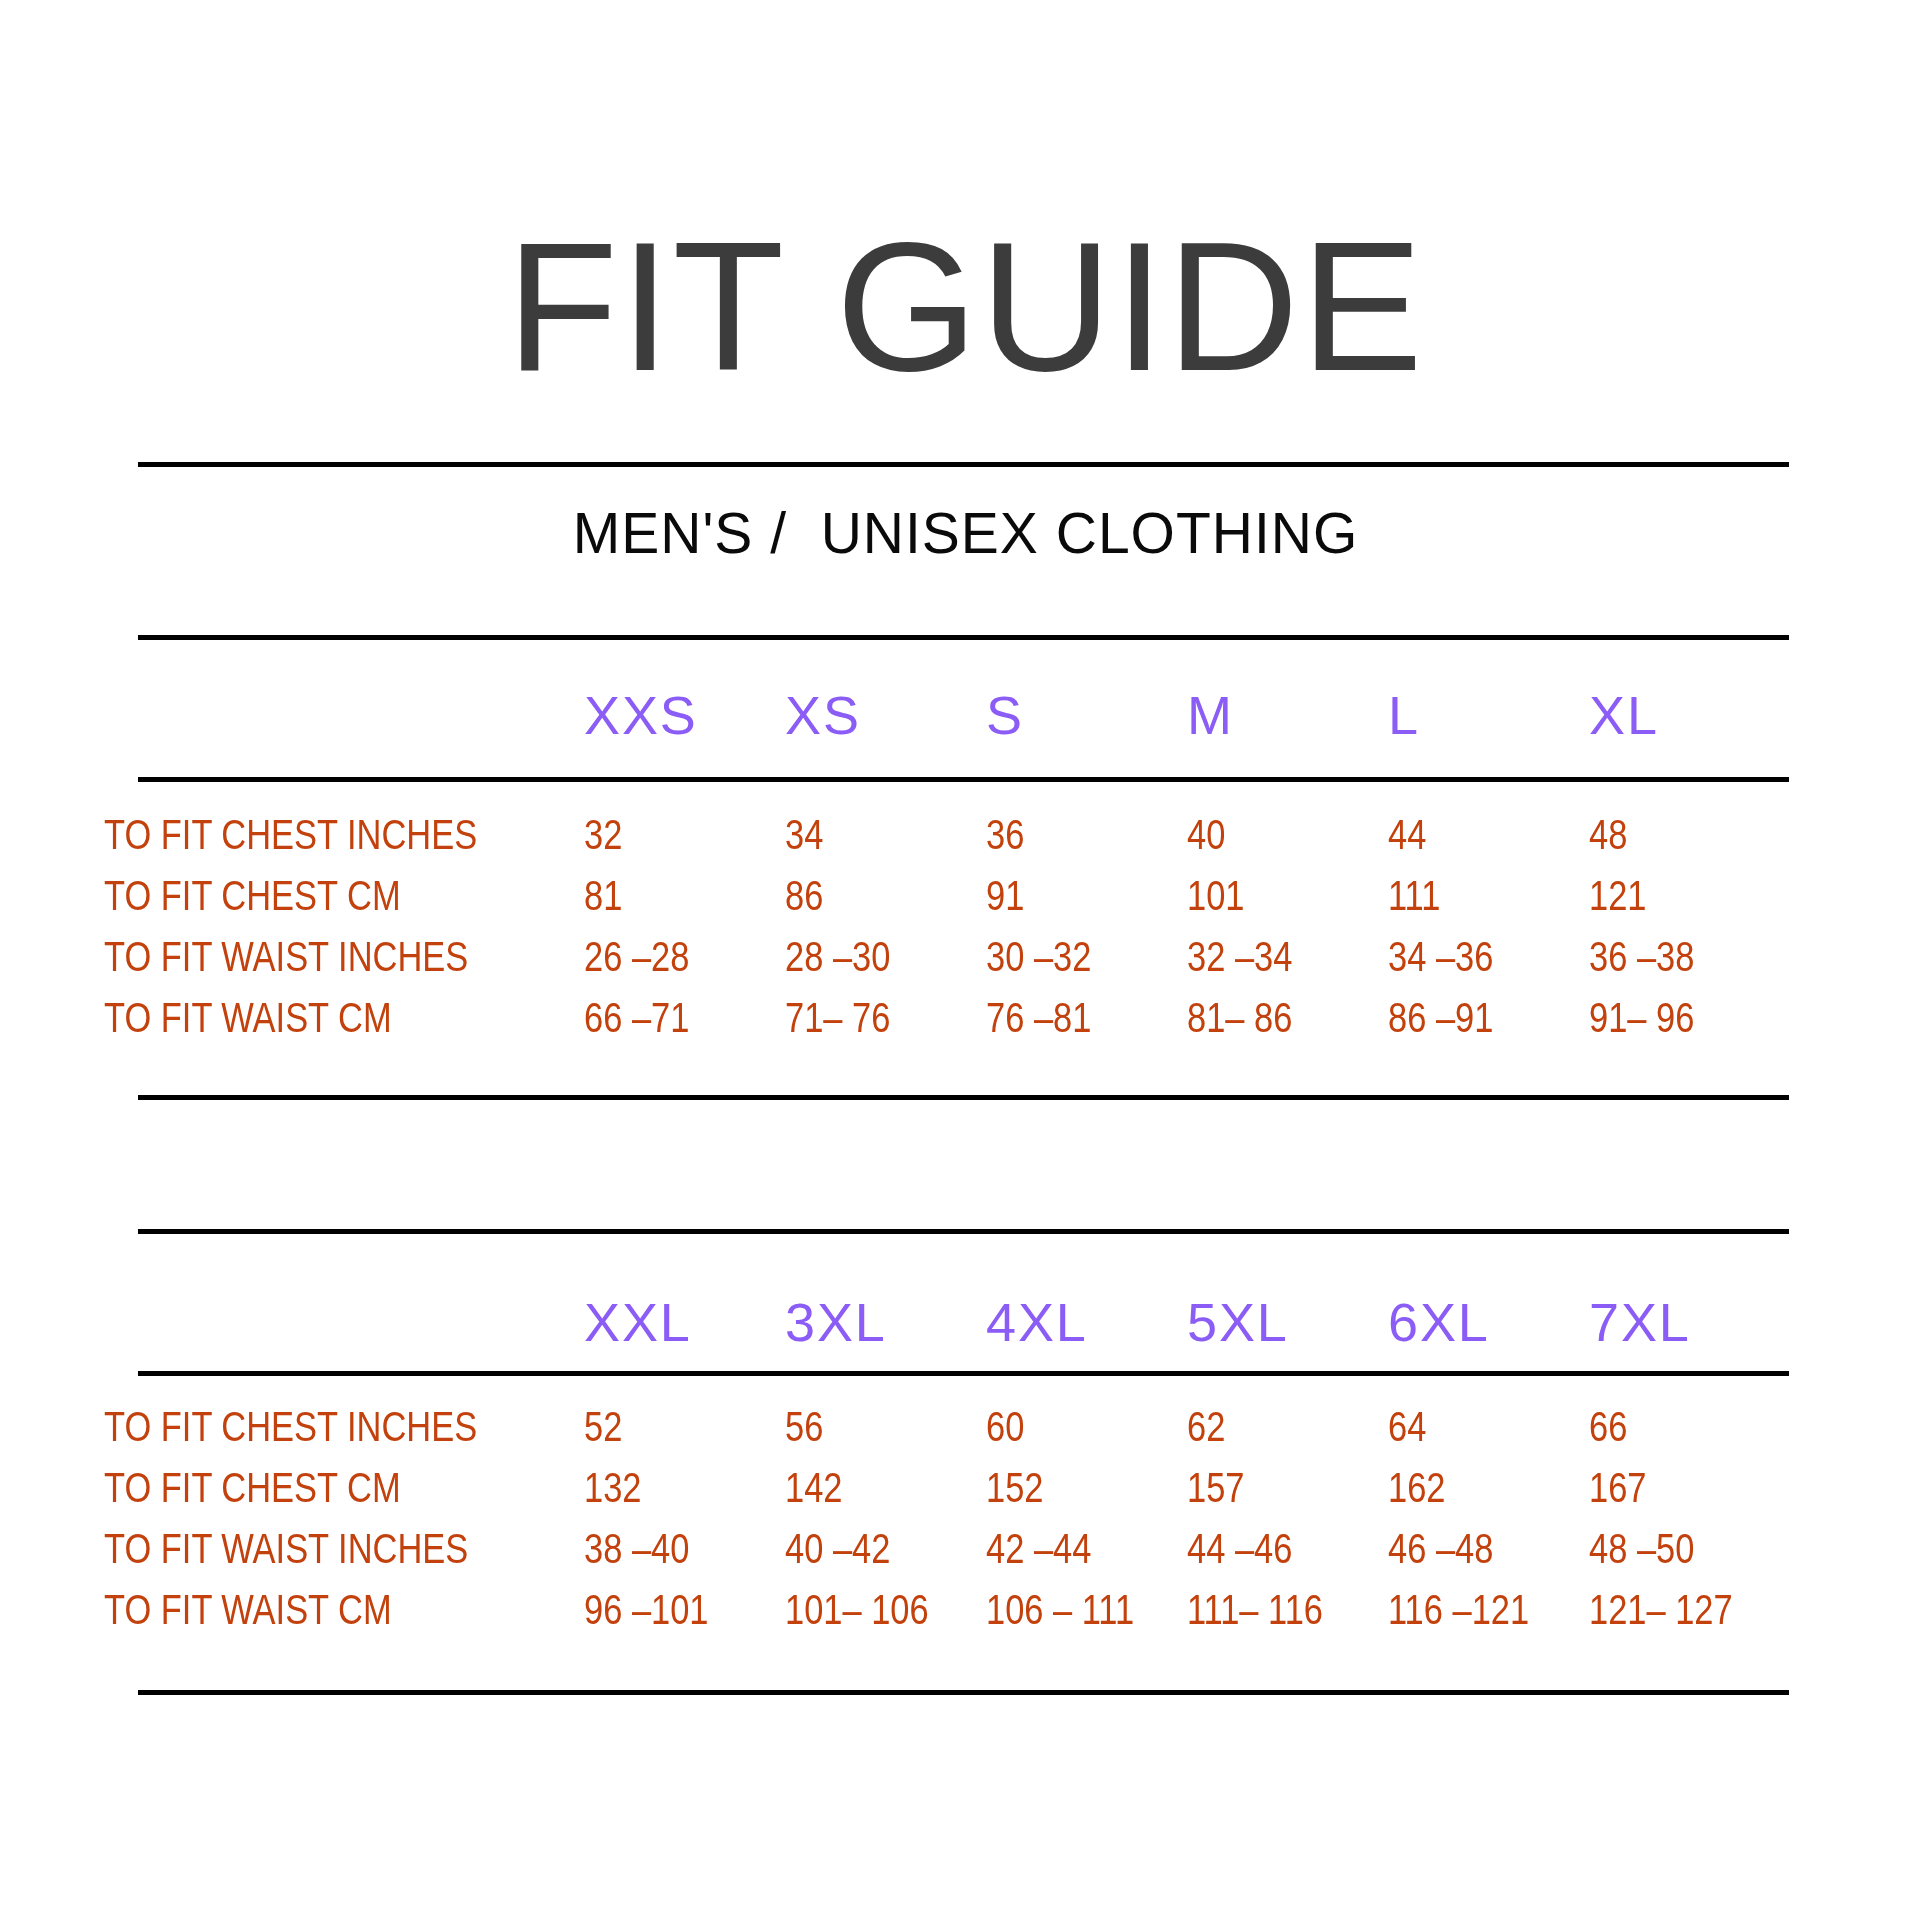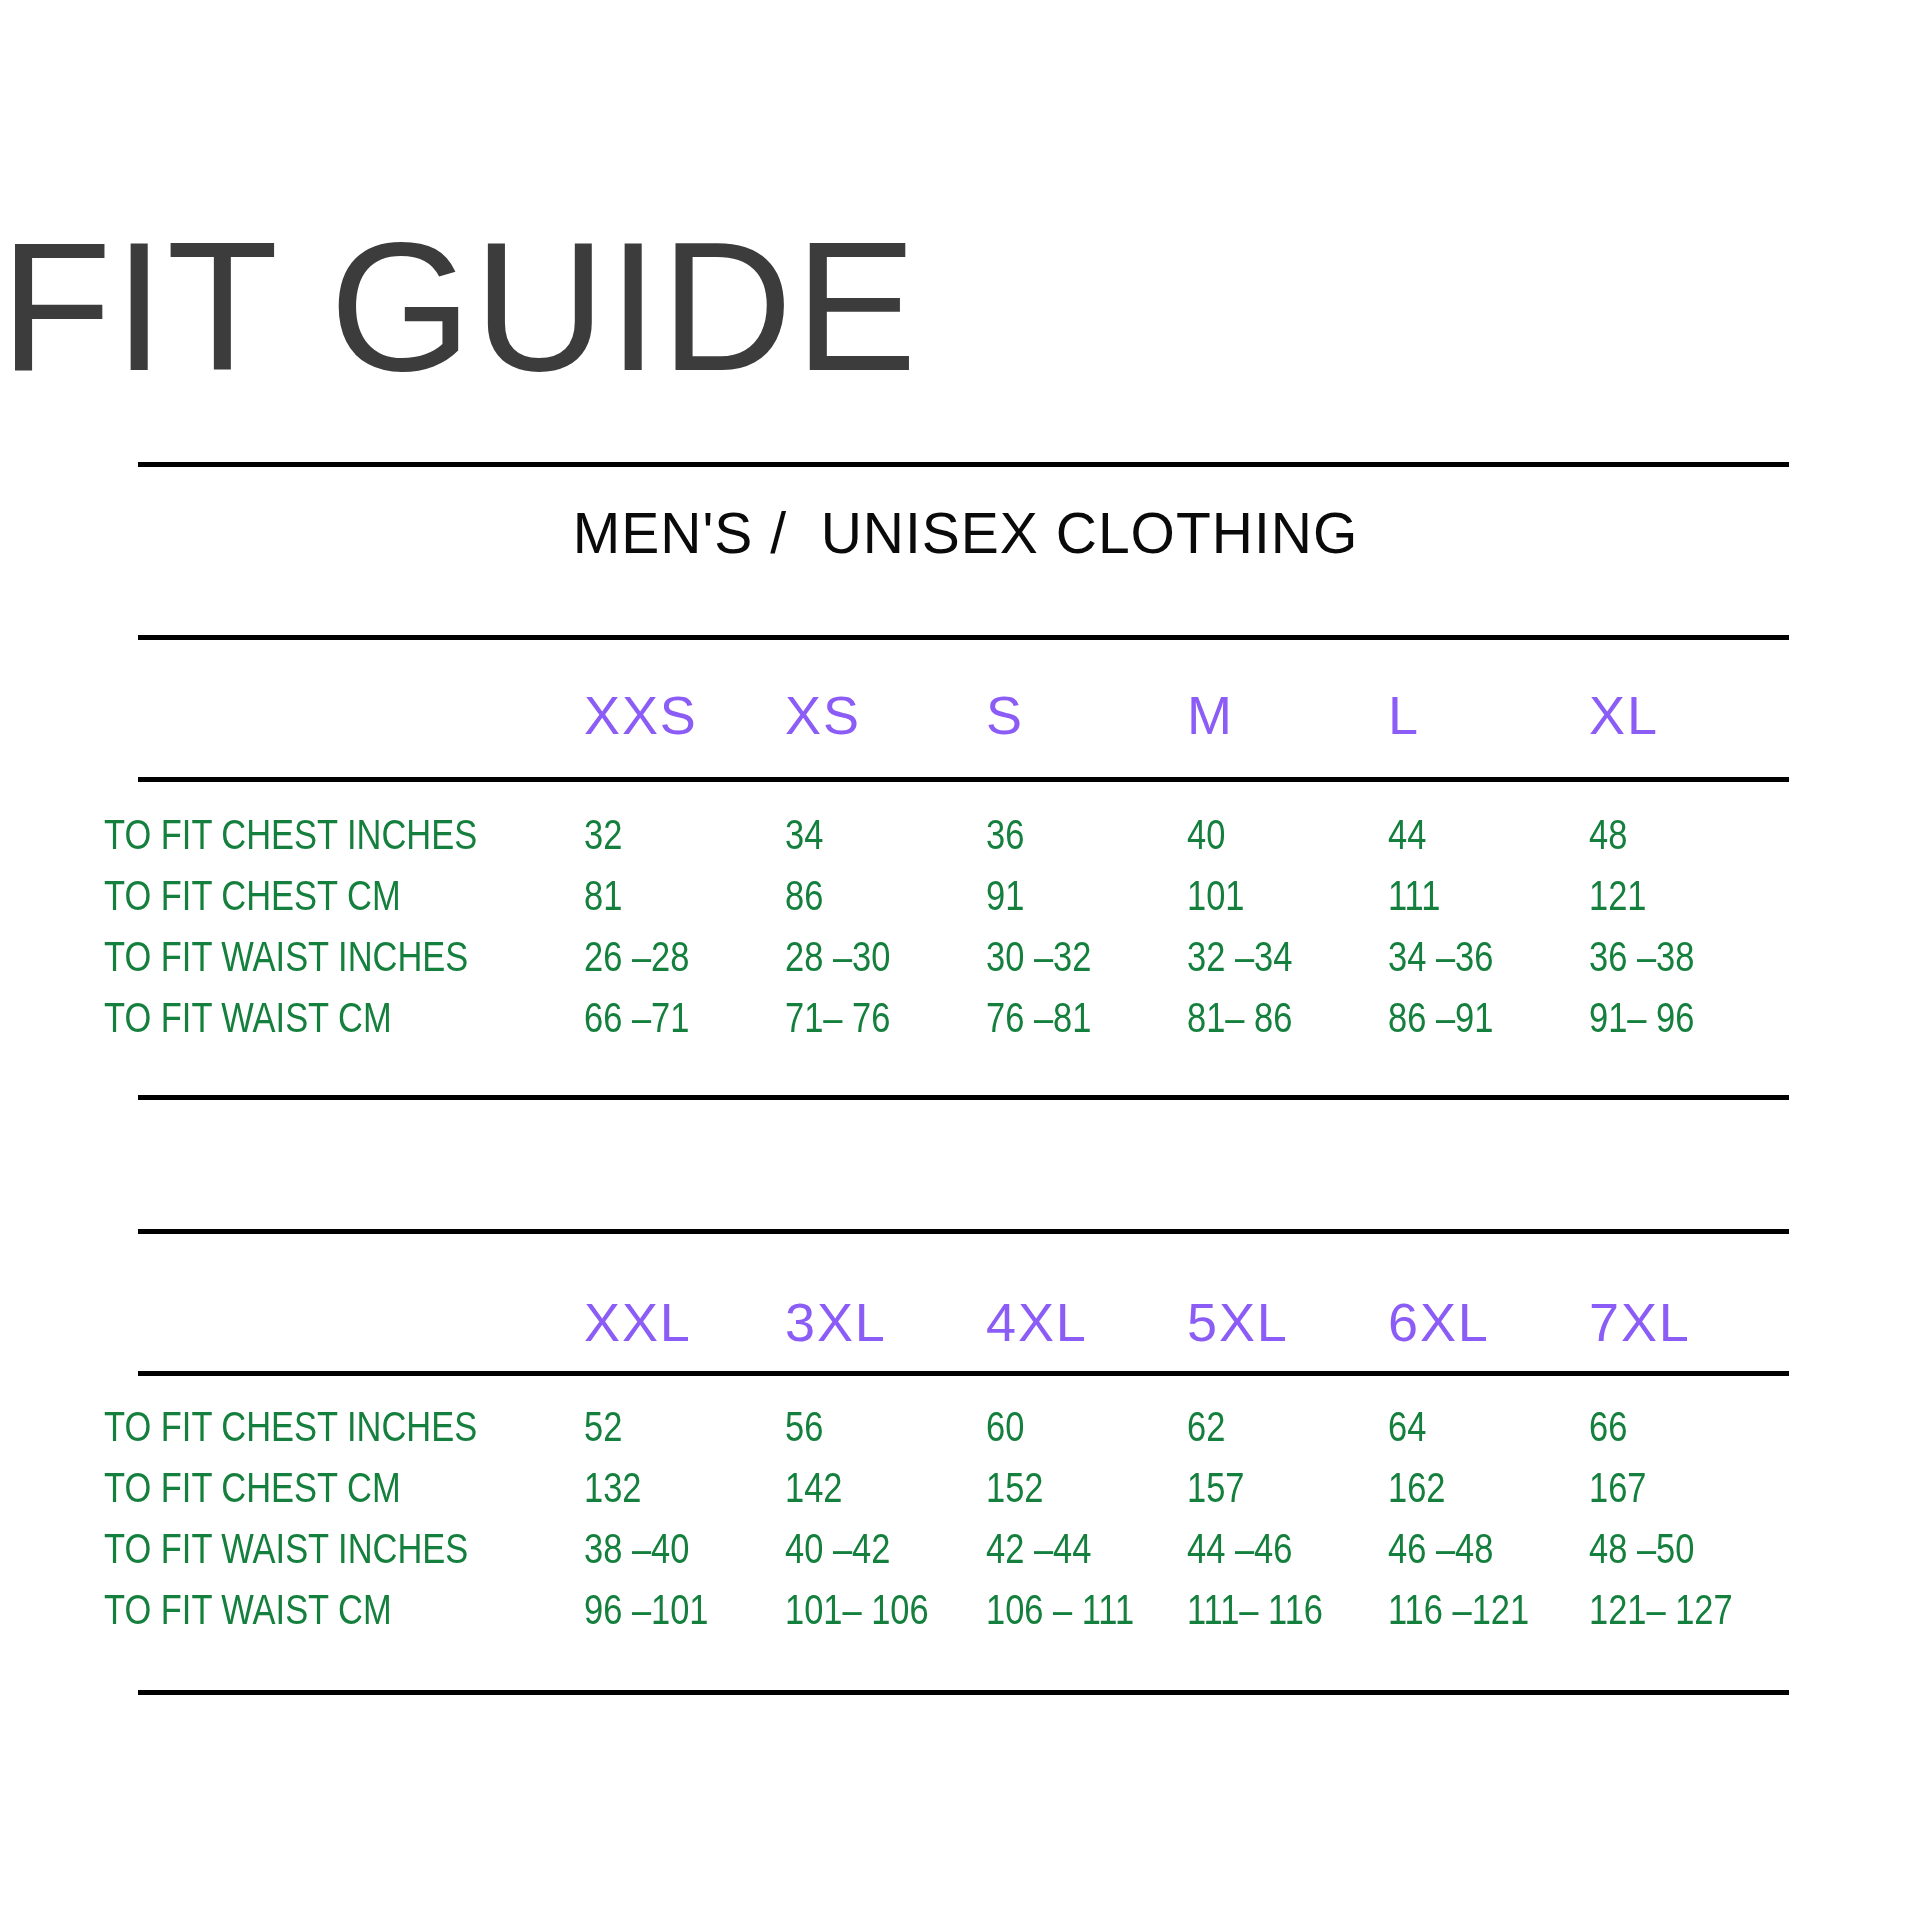--- a/index.html
+++ b/index.html
@@ -19,21 +19,21 @@
     left: 0; top: 0;
     width: 1931px; height: 1931px;
     background: #ffffff;
     overflow: hidden;
   }
   .page-title {
     position: absolute;
     left: 0; top: 215px;
     width: 1931px;
     margin: 0;
-    text-align: left;
+    text-align: center;
     font-size: 183px;
     font-weight: 400;
     line-height: 1;
     letter-spacing: 1.9px;
     color: #3c3c3c;
     white-space: pre;
   }
   .section-title {
     position: absolute;
     left: 0; top: 505px;
@@ -84,21 +84,21 @@
   }
   .t1-body { top: 804px; }
   .t2-body { top: 1396px; }
 
   .data-row {
     display: grid;
     grid-template-columns: 446px repeat(6, 201px);
     height: 61px;
     line-height: 61px;
     font-size: 42px;
-    color: #15803d;
+    color: #c2410c;
   }
   .cell {
     transform: scaleX(0.82);
     transform-origin: 0 50%;
     white-space: nowrap;
   }
   .row-label {
     margin-left: -34px;
   }
 </style>

